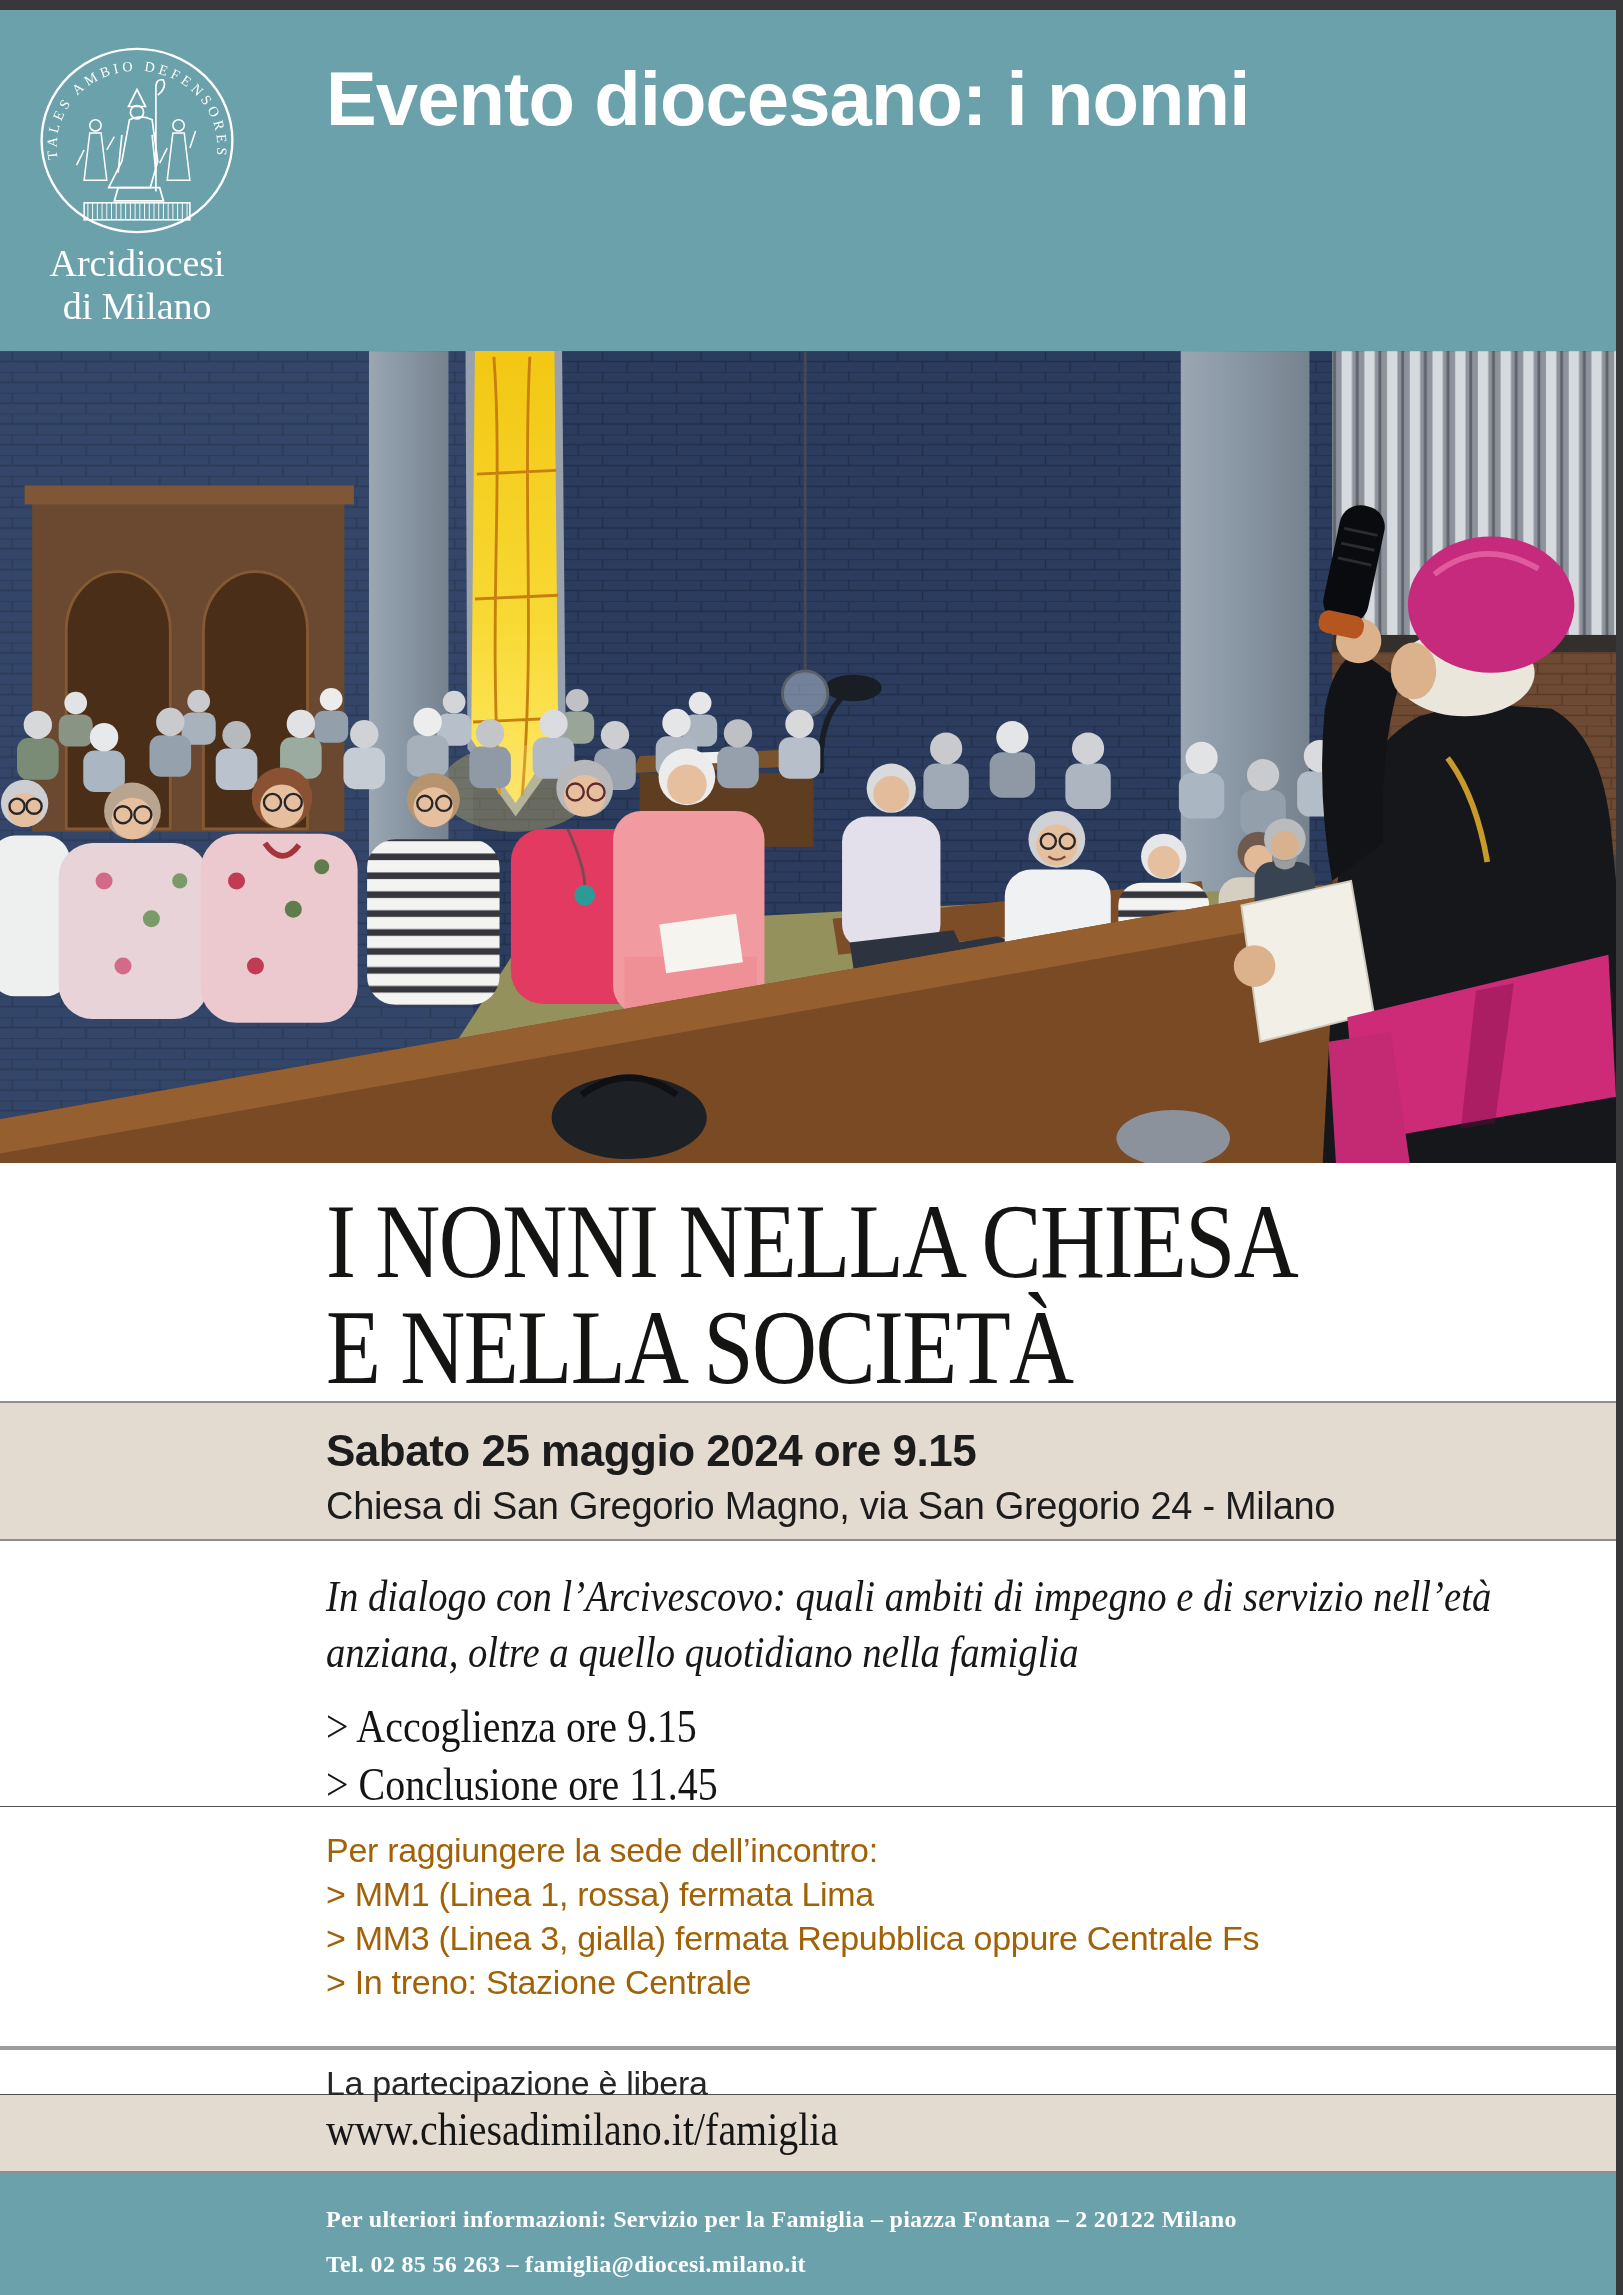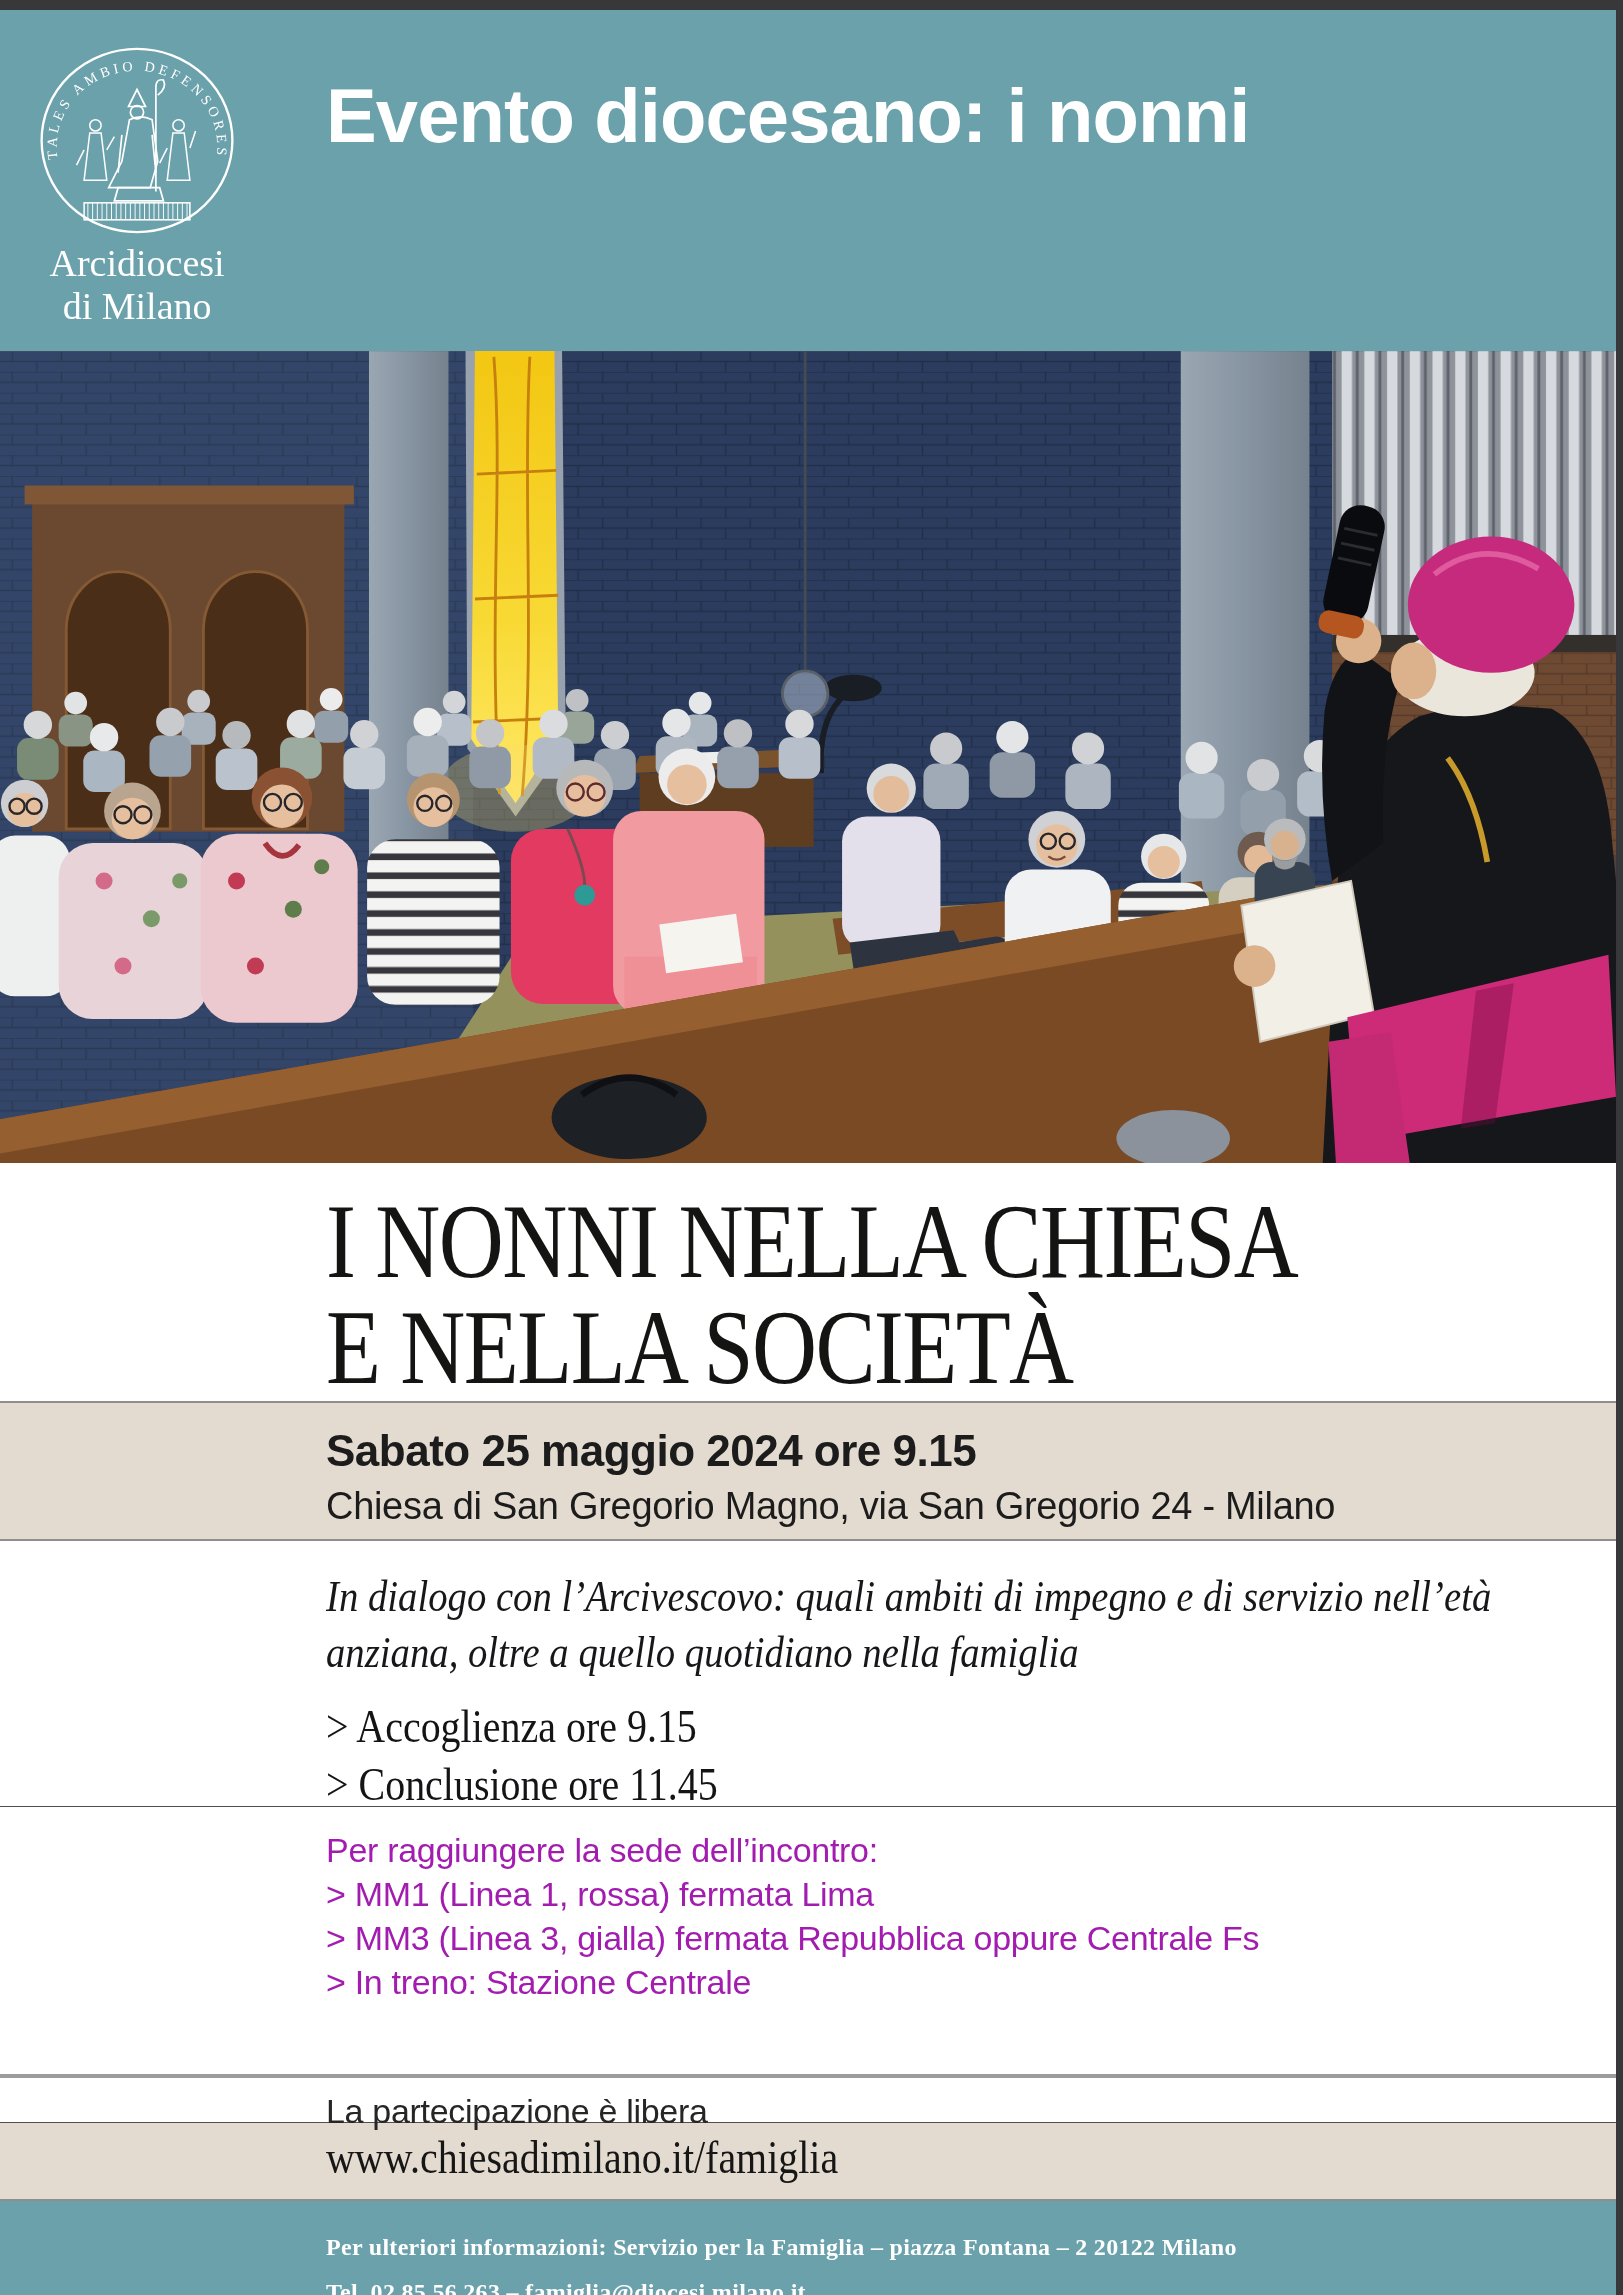--- a/index.html
+++ b/index.html
@@ -18,21 +18,21 @@
   }
   .logo{
     position:absolute;left:24.6px;top:34px;width:225px;text-align:center;color:#fff;
   }
   .seal{display:block;margin:0 auto;}
   .org-name{
     font-family:"Liberation Serif", serif;
     font-size:38px;line-height:1.12;color:#fff;margin-top:5.7px;
   }
   .title{
-    position:absolute;left:326px;top:62px;
+    position:absolute;left:326px;top:45px;
     font-size:76px;font-weight:bold;color:#fff;line-height:1.16;letter-spacing:-0.9px;
   }
   
   .photo{height:812px;overflow:hidden;line-height:0;}
   
   .headline-sec{height:238px;padding-left:326px;box-sizing:border-box;padding-top:26.5px;background:#fff;}
   .headline{
     font-family:"Liberation Serif", serif;
     font-size:106px;line-height:1.0;color:#141413;letter-spacing:-1.9px;
     transform:scaleX(.85);transform-origin:left top;white-space:nowrap;
@@ -53,23 +53,23 @@
     font-size:44px;line-height:1.28;color:#17171a;
     transform:scaleX(.88);transform-origin:left top;white-space:nowrap;
   }
   .schedule{margin-top:16px;}
   .schedule-item{
     font-family:"Liberation Serif", serif;font-size:47px;line-height:1.24;color:#141416;
     transform:scaleX(.85);transform-origin:left top;white-space:nowrap;
   }
   
   .directions-sec{
-    height:268px;box-sizing:border-box;background:#fff;
+    height:240px;box-sizing:border-box;background:#fff;
     border-top:1.9px solid var(--rule-dark,#4f4f4f);
-    padding:21px 0 0 326px;color:#a21caf;
+    padding:21px 0 0 326px;color:#a16207;
   }
   .dir-line{font-size:34px;line-height:44px;letter-spacing:-0.3px;}
   
   .participation-sec{
     height:48px;box-sizing:border-box;background:#fff;
     border-top:4.7px solid #9c9c9c;
     padding:11.4px 0 0 326px;color:#262626;
   }
   
   .band-web{

